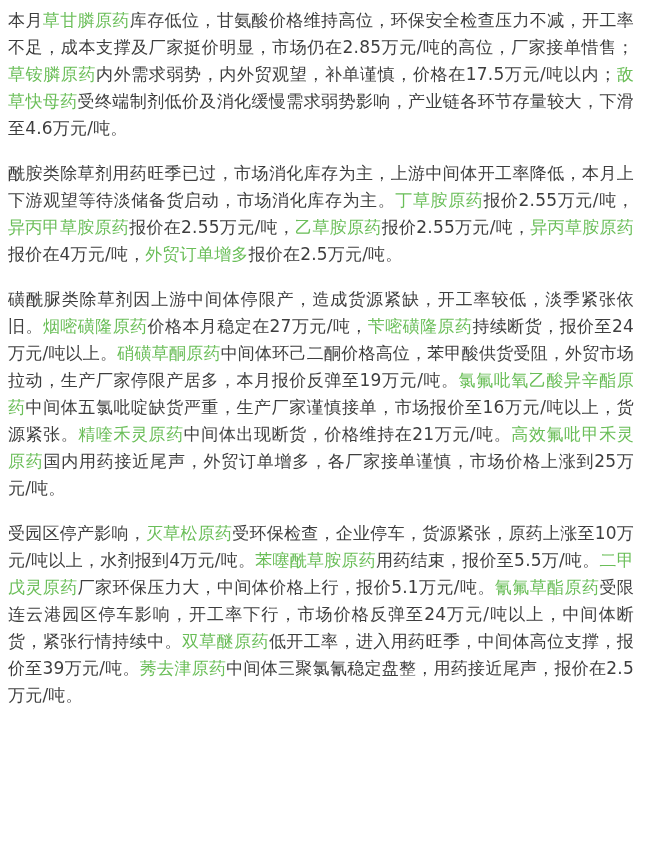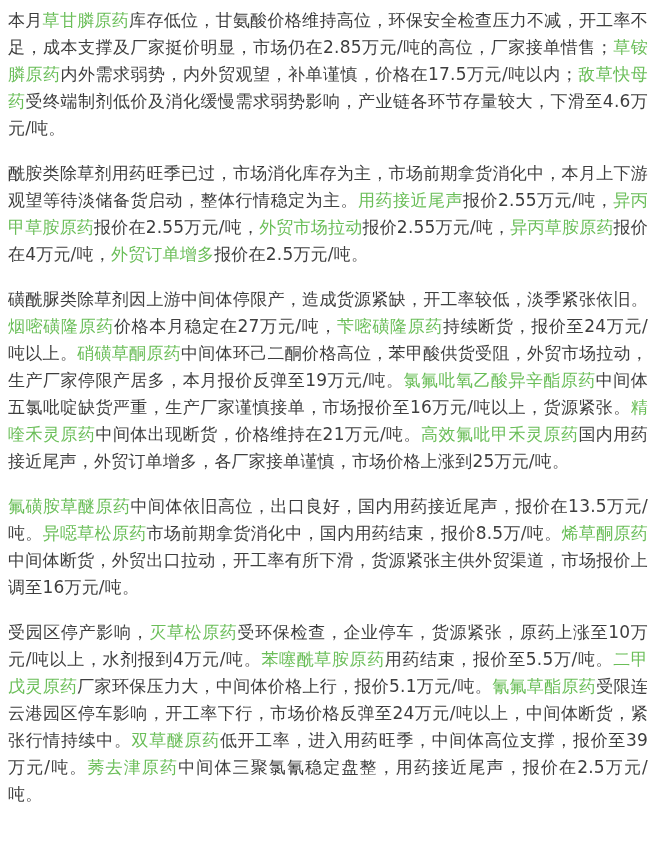--- a/index.html
+++ b/index.html
@@ -5,21 +5,21 @@
   html, body {
     margin: 0;
     padding: 0;
     background: #ffffff;
   }
   .page {
     width: 656px;
     min-height: 847px;
     box-sizing: border-box;
     background: #ffffff;
-    padding: 7px 8px 10px 8px;
+    padding: 7px 22px 10px 8px;
     font-family: "DejaVu Sans", "Liberation Sans", sans-serif;
     font-size: 17px;
     line-height: 27px;
     color: var(--body-text, #3e3e3e);
     letter-spacing: 0.2px;
   }
   .page p {
     margin: 0 0 18px 0;
     text-align: justify;
     text-justify: inter-ideograph;
@@ -31,18 +31,17 @@
   .green {
     color: var(--highlight-green, #6abe58);
   }
 </style>
 </head>
 <body style="background: rgb(255, 255, 255);">
 
 <div class="page">
   <div id="article">
       <p><span>本月</span><span class="green">草甘膦原药</span><span>库存低位，甘氨酸价格维持高位，环保安全检查压力不减，开工率不足，成本支撑及厂家挺价明显，市场仍在2.85万元/吨的高位，厂家接单惜售；</span><span class="green">草铵膦原药</span><span>内外需求弱势，内外贸观望，补单谨慎，价格在17.5万元/吨以内；</span><span class="green">敌草快母药</span><span>受终端制剂低价及消化缓慢需求弱势影响，产业链各环节存量较大，下滑至4.6万元/吨。</span></p>
-      <p><span>酰胺类除草剂用药旺季已过，市场消化库存为主，市场前期拿货消化中，本月上下游观望等待淡储备货启动，整体行情稳定为主。</span><span class="green">用药接近尾声</span><span>报价2.55万元/吨，</span><span class="green">异丙甲草胺原药</span><span>报价在2.55万元/吨，</span><span class="green">外贸市场拉动</span><span>报价2.55万元/吨，</span><span class="green">异丙草胺原药</span><span>报价在4万元/吨，</span><span class="green">外贸订单增多</span><span>报价在2.5万元/吨。</span></p>
+      <p><span>酰胺类除草剂用药旺季已过，市场消化库存为主，上游中间体开工率降低，本月上下游观望等待淡储备货启动，市场消化库存为主。</span><span class="green">丁草胺原药</span><span>报价2.55万元/吨，</span><span class="green">异丙甲草胺原药</span><span>报价在2.55万元/吨，</span><span class="green">乙草胺原药</span><span>报价2.55万元/吨，</span><span class="green">异丙草胺原药</span><span>报价在4万元/吨，</span><span class="green">外贸订单增多</span><span>报价在2.5万元/吨。</span></p>
       <p><span>磺酰脲类除草剂因上游中间体停限产，造成货源紧缺，开工率较低，淡季紧张依旧。</span><span class="green">烟嘧磺隆原药</span><span>价格本月稳定在27万元/吨，</span><span class="green">苄嘧磺隆原药</span><span>持续断货，报价至24万元/吨以上。</span><span class="green">硝磺草酮原药</span><span>中间体环己二酮价格高位，苯甲酸供货受阻，外贸市场拉动，生产厂家停限产居多，本月报价反弹至19万元/吨。</span><span class="green">氯氟吡氧乙酸异辛酯原药</span><span>中间体五氯吡啶缺货严重，生产厂家谨慎接单，市场报价至16万元/吨以上，货源紧张。</span><span class="green">精喹禾灵原药</span><span>中间体出现断货，价格维持在21万元/吨。</span><span class="green">高效氟吡甲禾灵原药</span><span>国内用药接近尾声，外贸订单增多，各厂家接单谨慎，市场价格上涨到25万元/吨。</span></p>
-      <p><span class="green">氟磺胺草醚原药</span><span>中间体依旧高位，出口良好，国内用药接近尾声，报价在13.5万元/吨。</span><span class="green">异噁草松原药</span><span>市场前期拿货消化中，国内用药结束，报价8.5万/吨。</span><span class="green">烯草酮原药</span><span>中间体断货，外贸出口拉动，开工率有所下滑，货源紧张主供外贸渠道，市场报价上调至16万元/吨。</span></p>
       <p><span>受园区停产影响，</span><span class="green">灭草松原药</span><span>受环保检查，企业停车，货源紧张，原药上涨至10万元/吨以上，水剂报到4万元/吨。</span><span class="green">苯噻酰草胺原药</span><span>用药结束，报价至5.5万/吨。</span><span class="green">二甲戊灵原药</span><span>厂家环保压力大，中间体价格上行，报价5.1万元/吨。</span><span class="green">氰氟草酯原药</span><span>受限连云港园区停车影响，开工率下行，市场价格反弹至24万元/吨以上，中间体断货，紧张行情持续中。</span><span class="green">双草醚原药</span><span>低开工率，进入用药旺季，中间体高位支撑，报价至39万元/吨。</span><span class="green">莠去津原药</span><span>中间体三聚氯氰稳定盘整，用药接近尾声，报价在2.5万元/吨。</span></p>
     </div>
 </div>
 
 </body></html>

